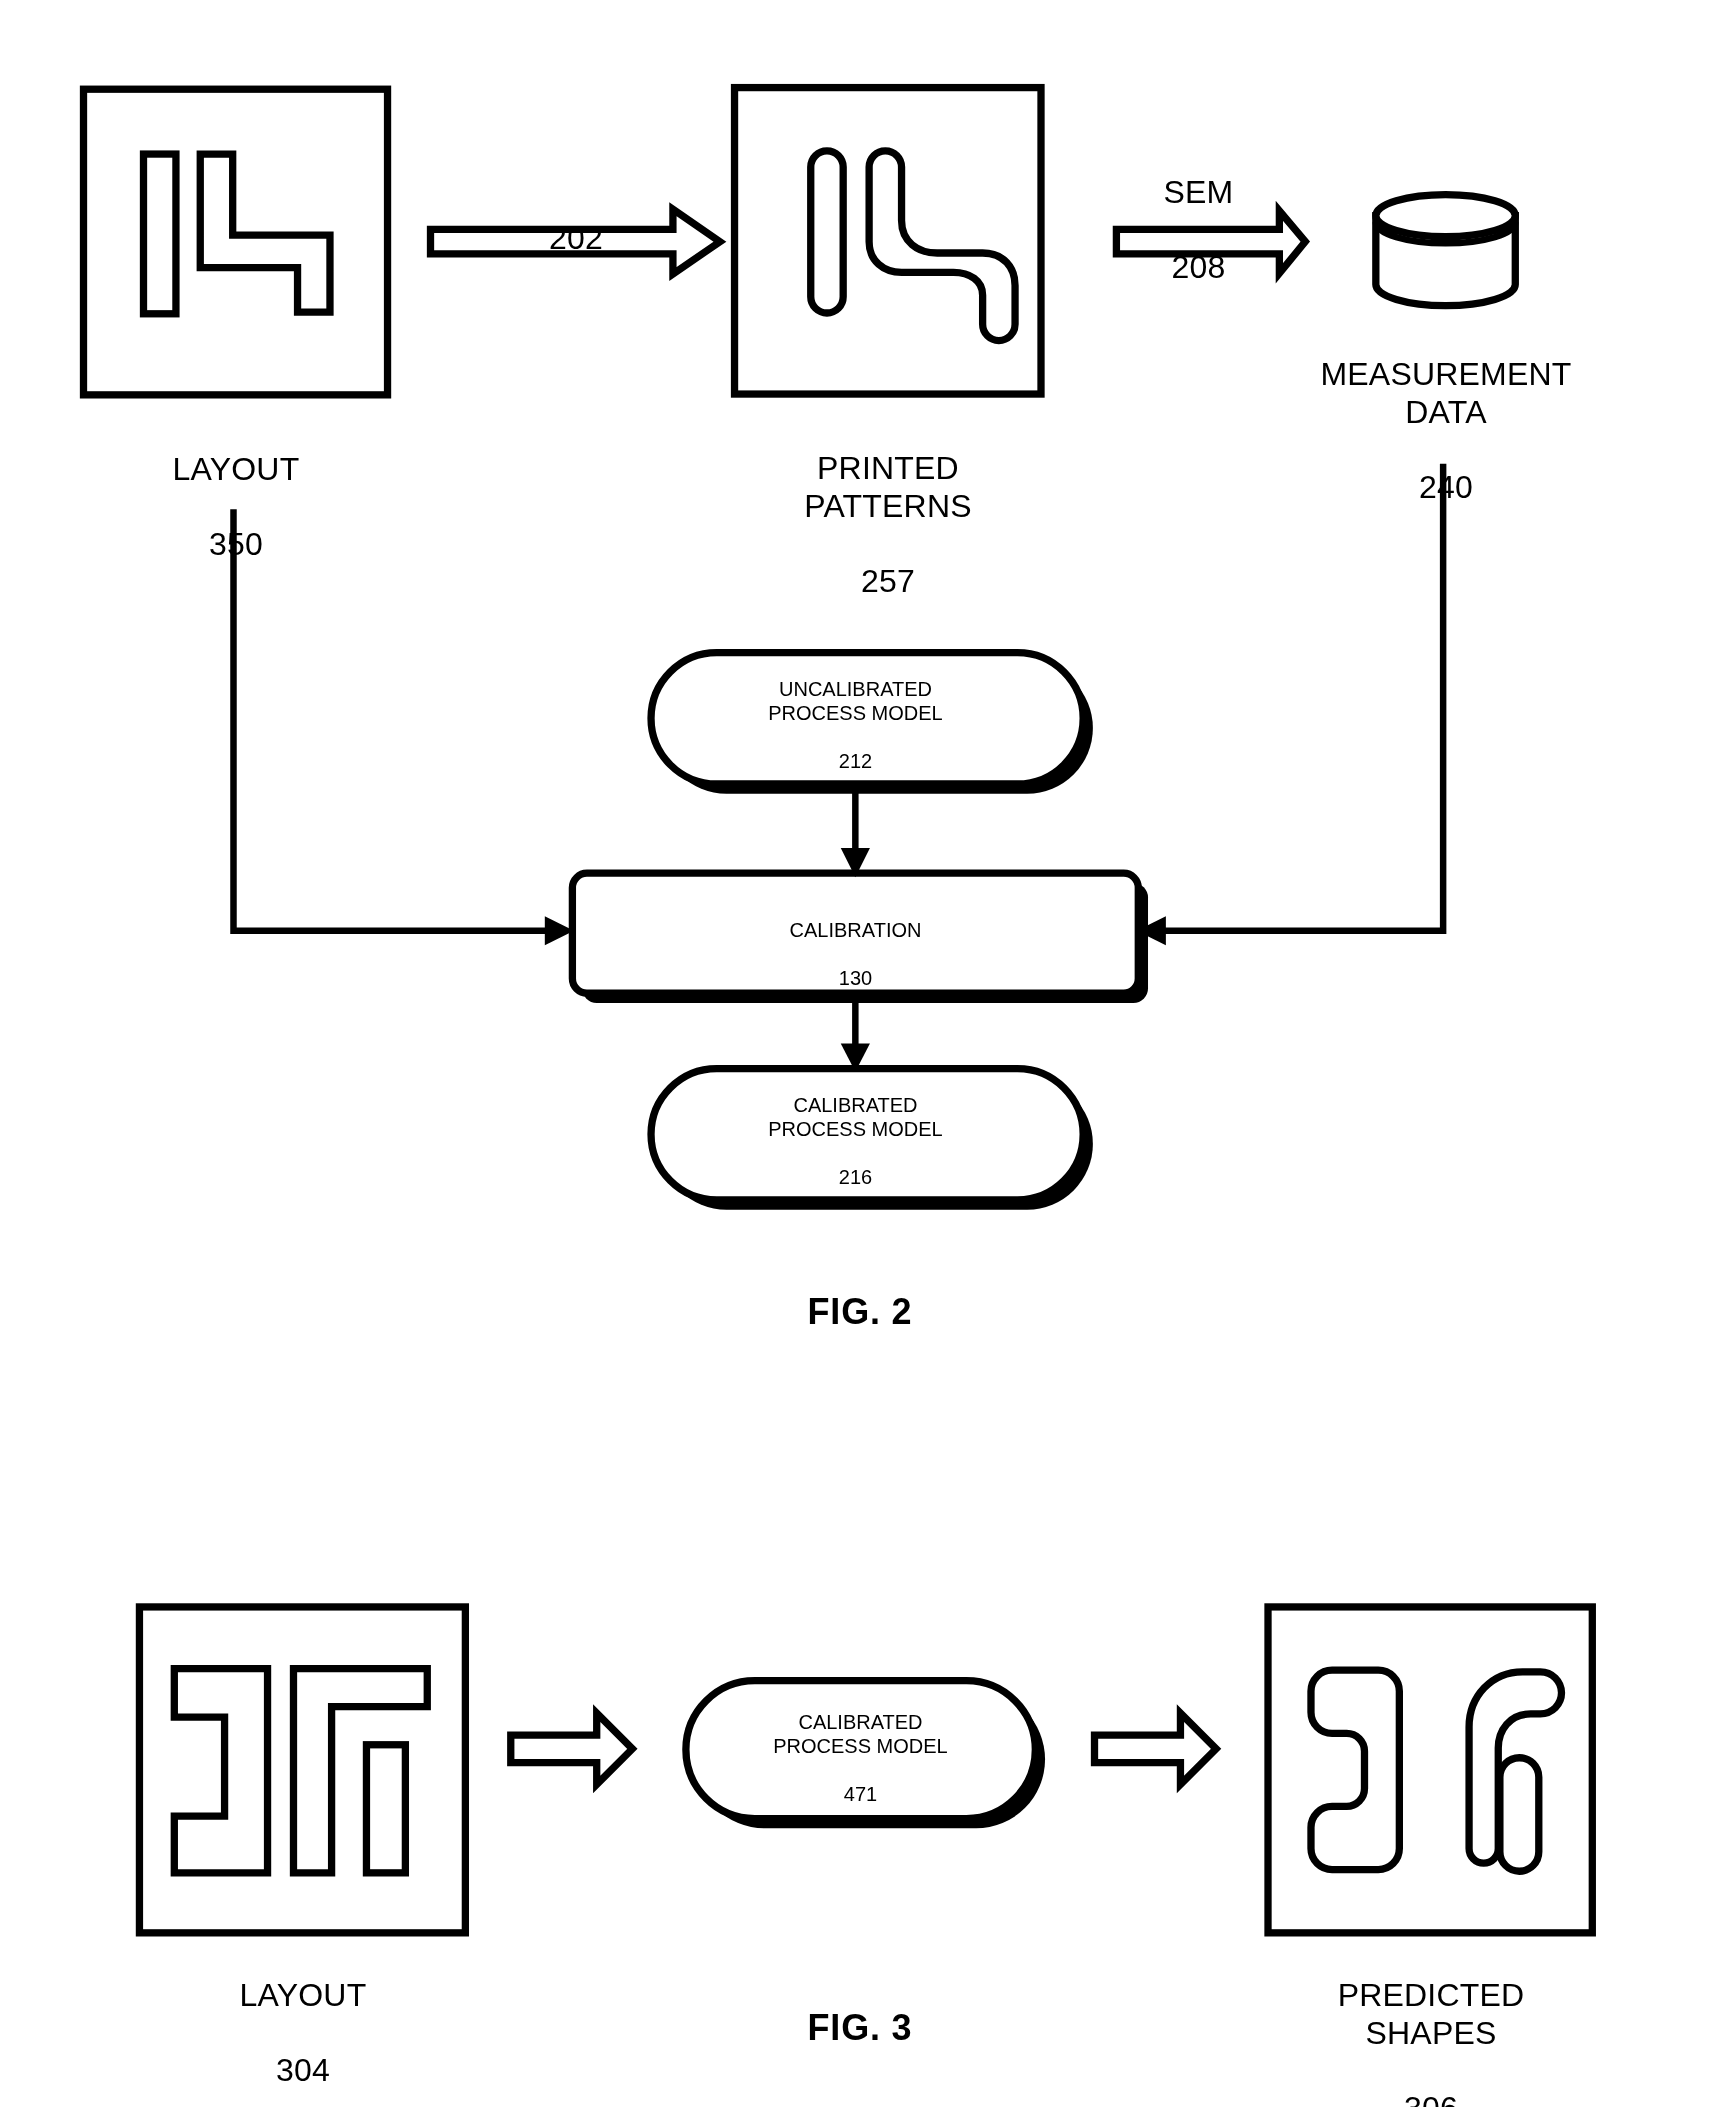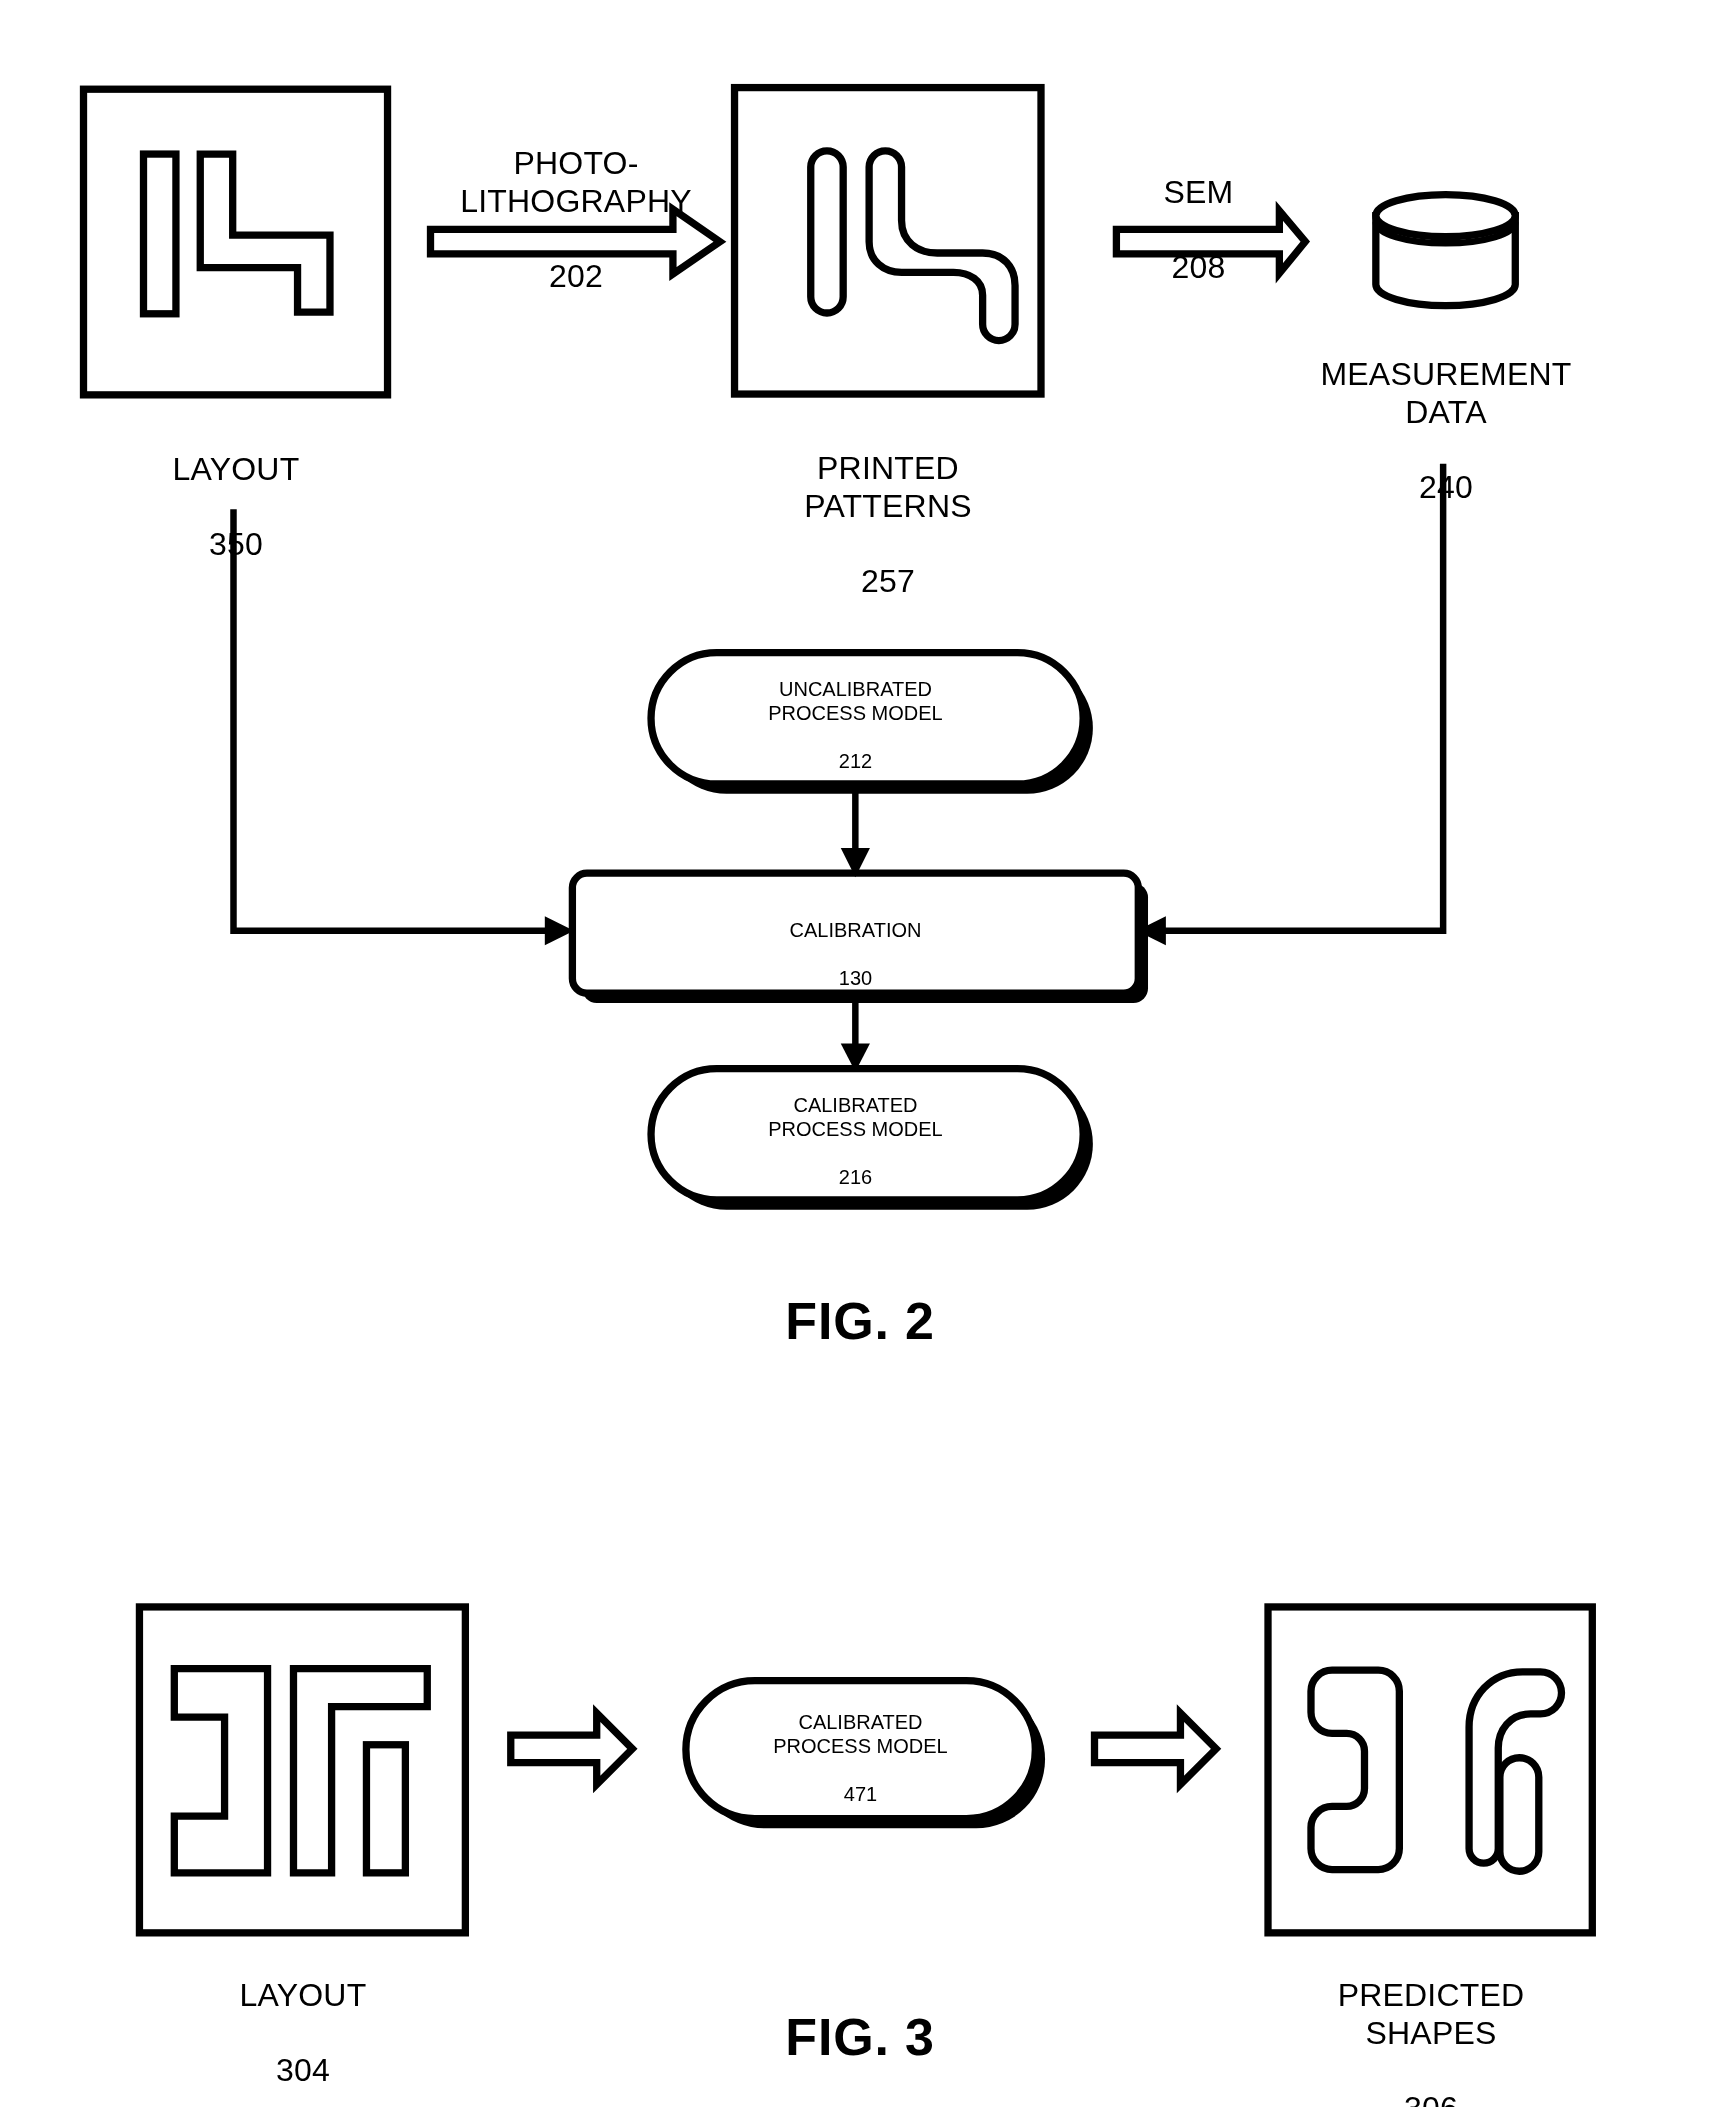--- a/index.html
+++ b/index.html
@@ -24,21 +24,21 @@
   .lbl {
     position: absolute;
     text-align: center;
     font-family: "Liberation Sans", sans-serif;
     color: #000;
     line-height: 1.18;
     white-space: pre-line;
     letter-spacing: 0.2px;
   }
   .lbl-28 { font-size: 32px; }
-  .lbl-fig { font-size: 52px; font-weight: bold; letter-spacing: 0.8px; }
+  .lbl-fig { font-size: 36px; font-weight: bold; letter-spacing: 0.8px; }
   .node-text {
     position: absolute;
     text-align: center;
     font-size: 20px;
     line-height: 1.2;
     white-space: pre-line;
     font-family: "Liberation Sans", sans-serif;
   }
 </style>
 </head>
@@ -171,22 +171,21 @@
   </g>
 
 </svg>
 
 <div class="lbl lbl-28" style="left:81px; top:413px; width:310px;">
   <span>LAYOUT</span><br>
   <span>350</span>
 </div>
 
 <div class="lbl lbl-28" style="left:422px; top:107px; width:308px;">
-  <span>PHOTO-
-LITHOGRAPHY</span><br>
+  <br>
   <span>202</span>
 </div>
 
 <div class="lbl lbl-28" style="left:734px; top:412px; width:308px;">
   <span>PRINTED
 PATTERNS</span><br>
   <span>257</span>
 </div>
 
 <div class="lbl lbl-28" style="left:1093px; top:136px; width:211px;">

